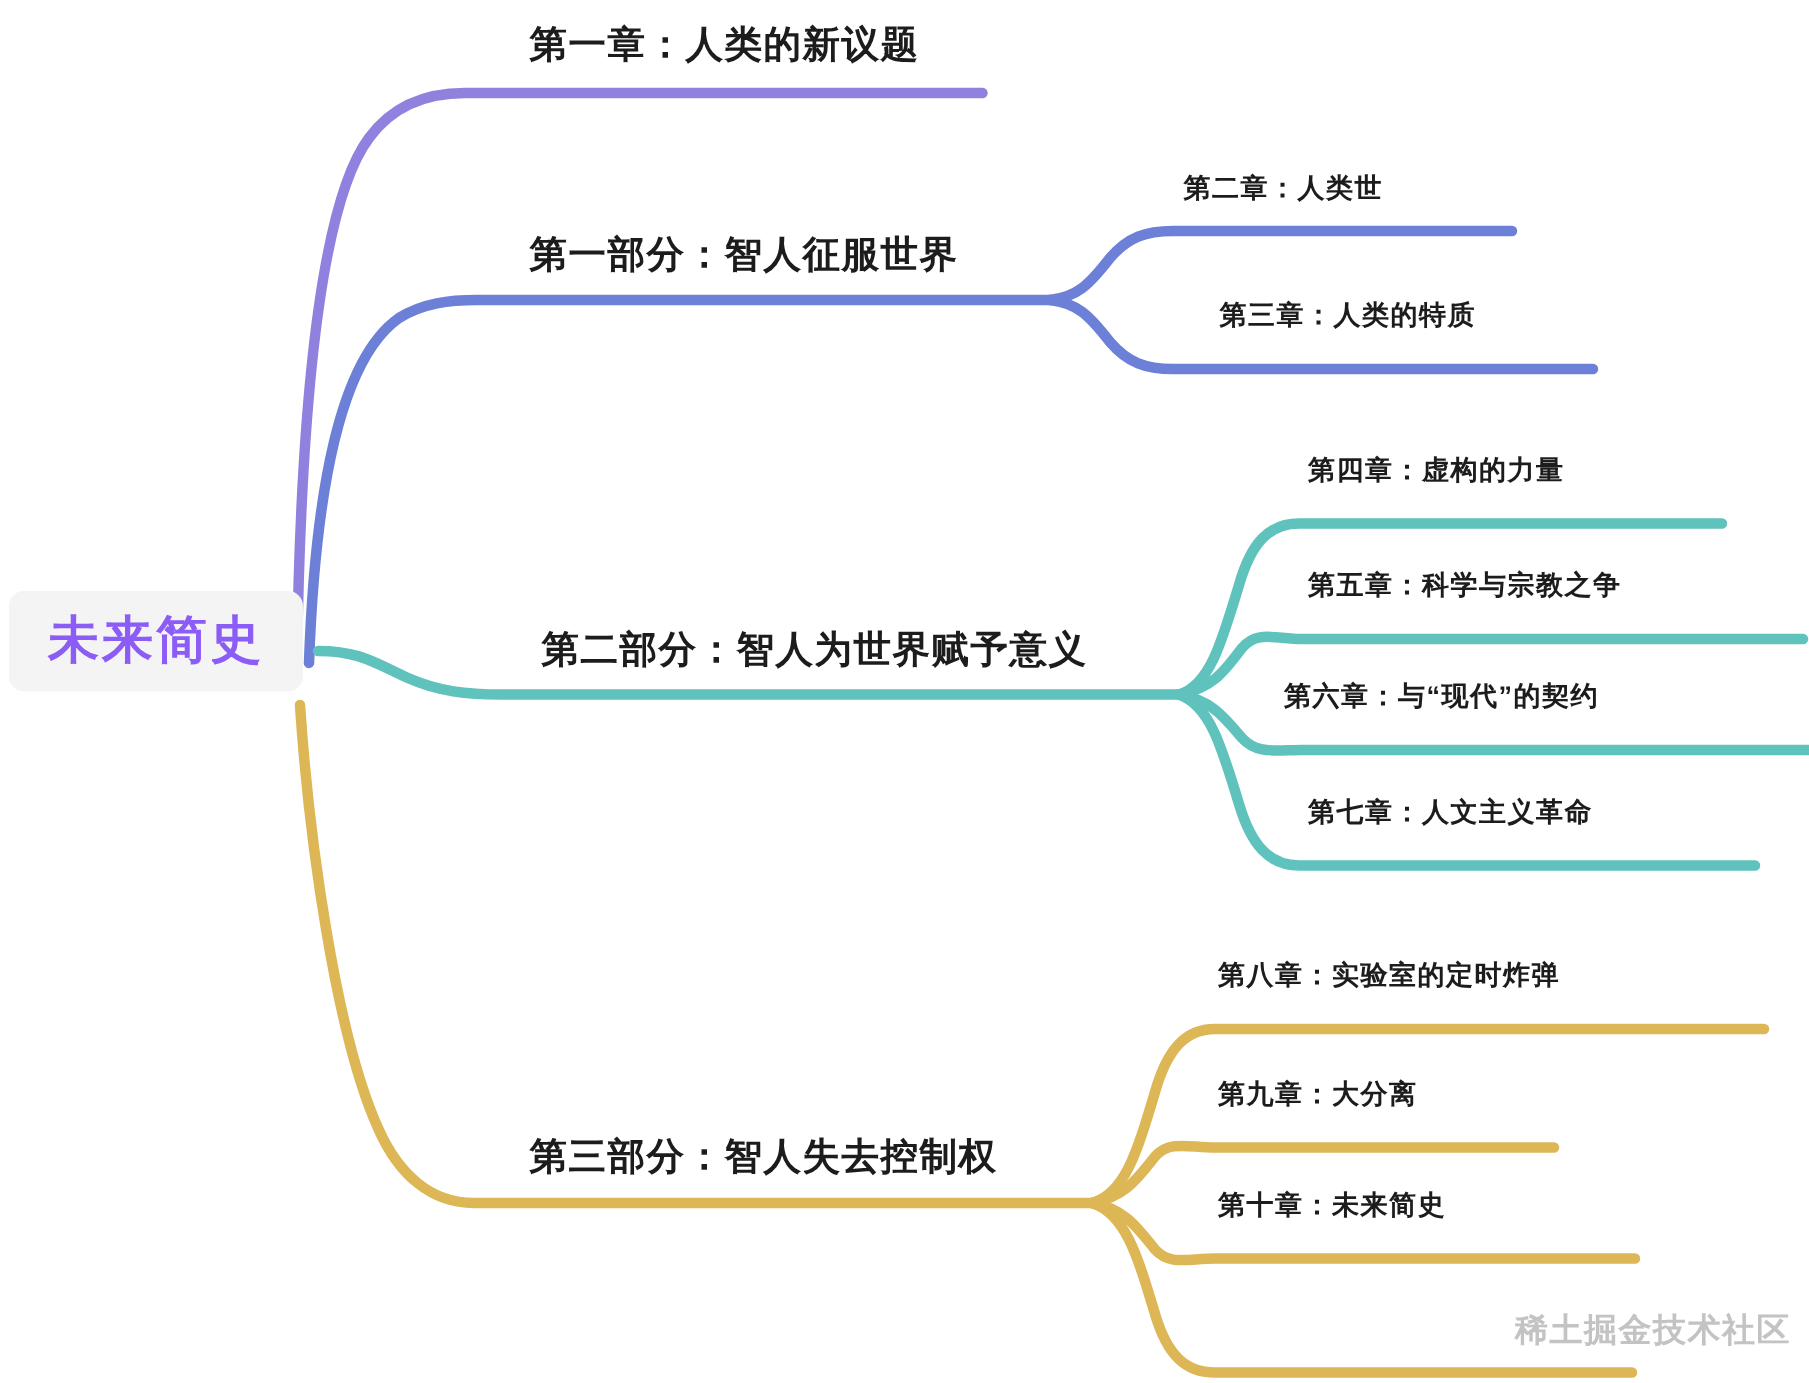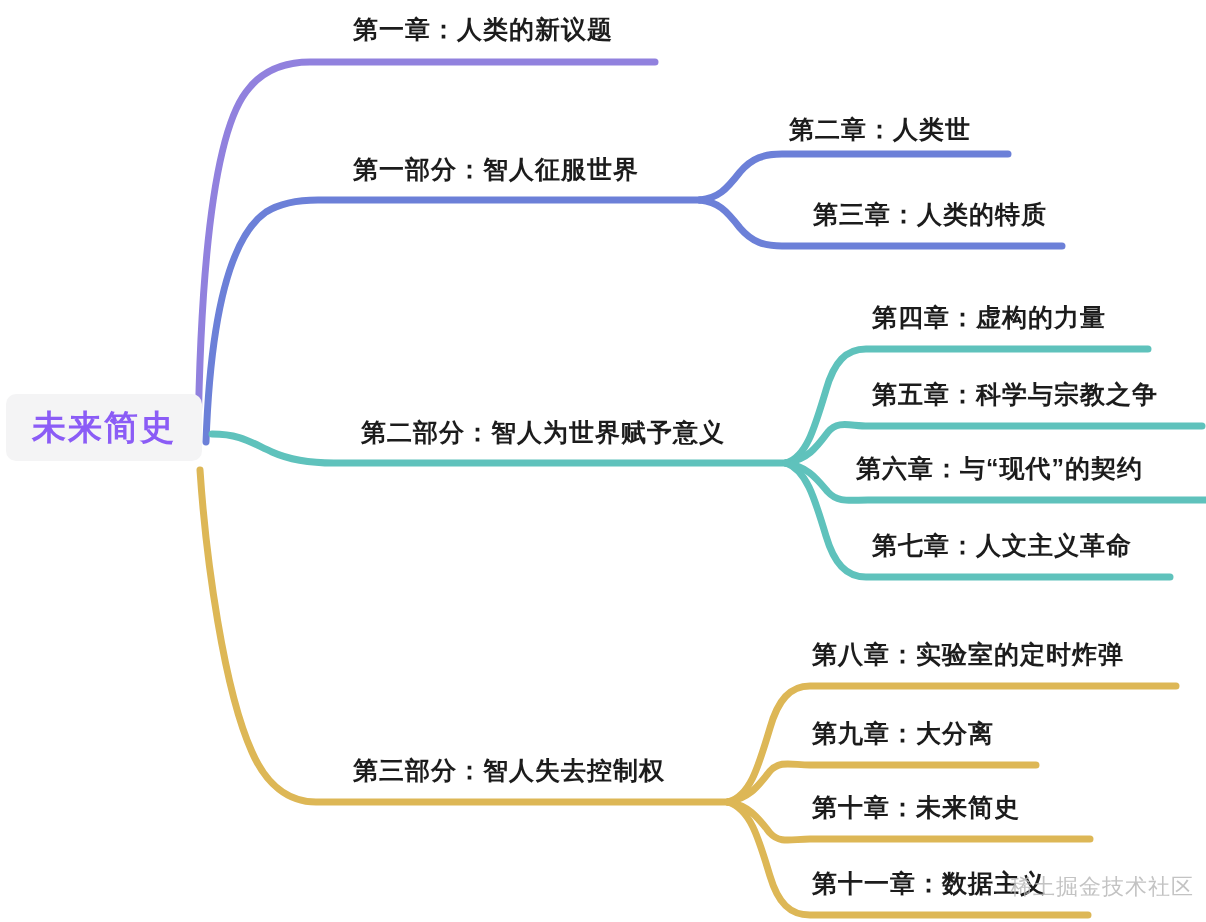--- a/index.html
+++ b/index.html
@@ -42,28 +42,28 @@
     line-height: 1.15;
     color: #8b5cf6;
     font-weight: 700;
     letter-spacing: 2px;
   }
   .part-node {
     font-size: 25px;
     letter-spacing: 1px;
   }
   .chapter-node {
-    font-size: 25px;
+    font-size: 18px;
     letter-spacing: 1px;
   }
   .watermark {
     position: absolute;
     color: #b9b9b9;
     font-size: 22px;
-    font-weight: 400;
+    font-weight: 700;
     white-space: nowrap;
     letter-spacing: 1px;
     opacity: 0.85;
   }
 </style>
 </head>
 <body>
 
 <div id="mindmap">
 
@@ -117,17 +117,16 @@
   <div class="node chapter-node" style="left:872px; top:529px;">第七章：人文主义革命</div>
 
   <div class="node chapter-node" style="left:812px; top:638px;">第八章：实验室的定时炸弹</div>
 
   <div class="node part-node" style="left:353px; top:754px;">第三部分：智人失去控制权</div>
 
   <div class="node chapter-node" style="left:812px; top:717px;">第九章：大分离</div>
 
   <div class="node chapter-node" style="left:812px; top:791px;">第十章：未来简史</div>
 
-  <div class="node chapter-node" style="left:812px; top:867px;">第十一章：数据主义</div>
 
   <div class="watermark" style="left:1010px; top:872px;">稀土掘金技术社区</div>
 
 </div>
 
 </body></html>

